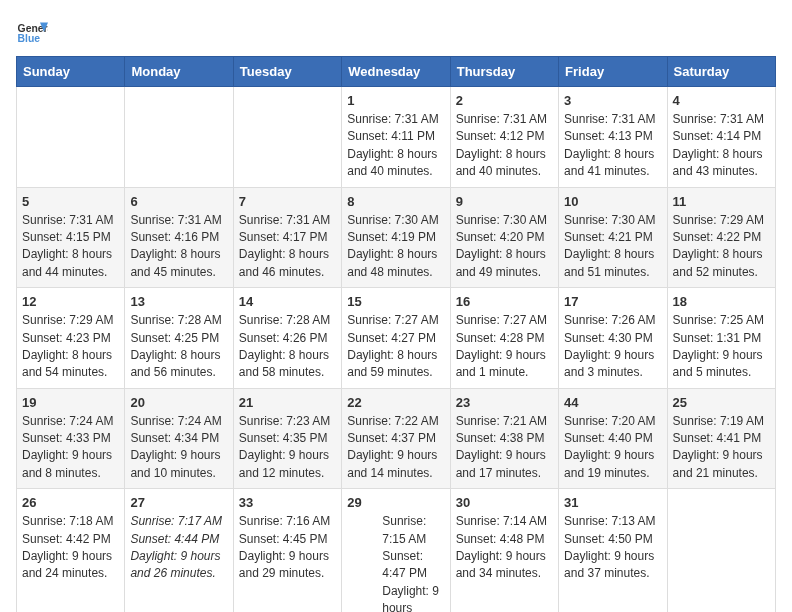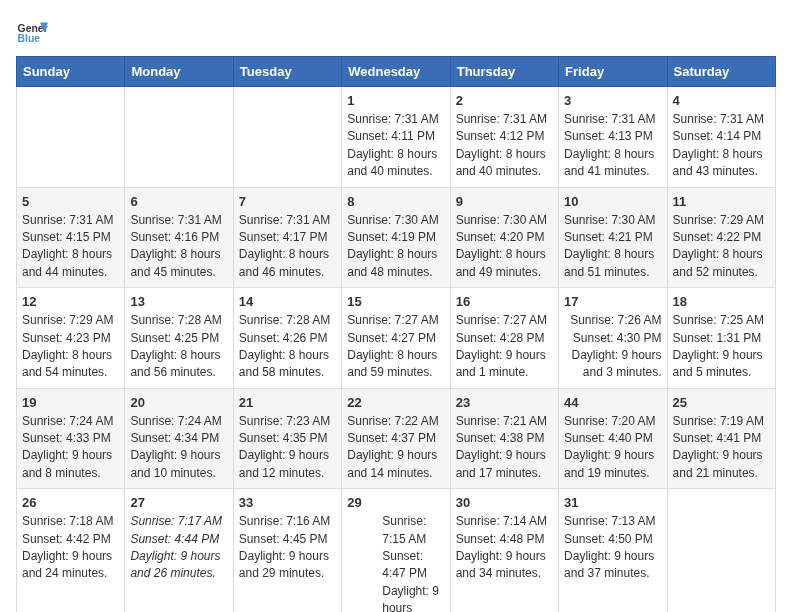--- a/index.html
+++ b/index.html
@@ -226,21 +226,21 @@
         </td>
         <td>
           <span class="day-number">16</span>
           <div class="day-info" style="white-space: pre-line;">Sunrise: 7:27 AM
 Sunset: 4:28 PM
 Daylight: 9 hours
 and 1 minute.</div>
         </td>
         <td>
           <span class="day-number">17</span>
-          <div class="day-info" style="white-space: pre-line; text-align: right;">Sunrise: 7:26 AM
+          <div class="day-info" style="white-space: pre-line;">Sunrise: 7:26 AM
 Sunset: 4:30 PM
 Daylight: 9 hours
 and 3 minutes.</div>
         </td>
         <td>
           <span class="day-number">18</span>
           <div class="day-info" style="white-space: pre-line;">Sunrise: 7:25 AM
 Sunset: 1:31 PM
 Daylight: 9 hours
 and 5 minutes.</div>

